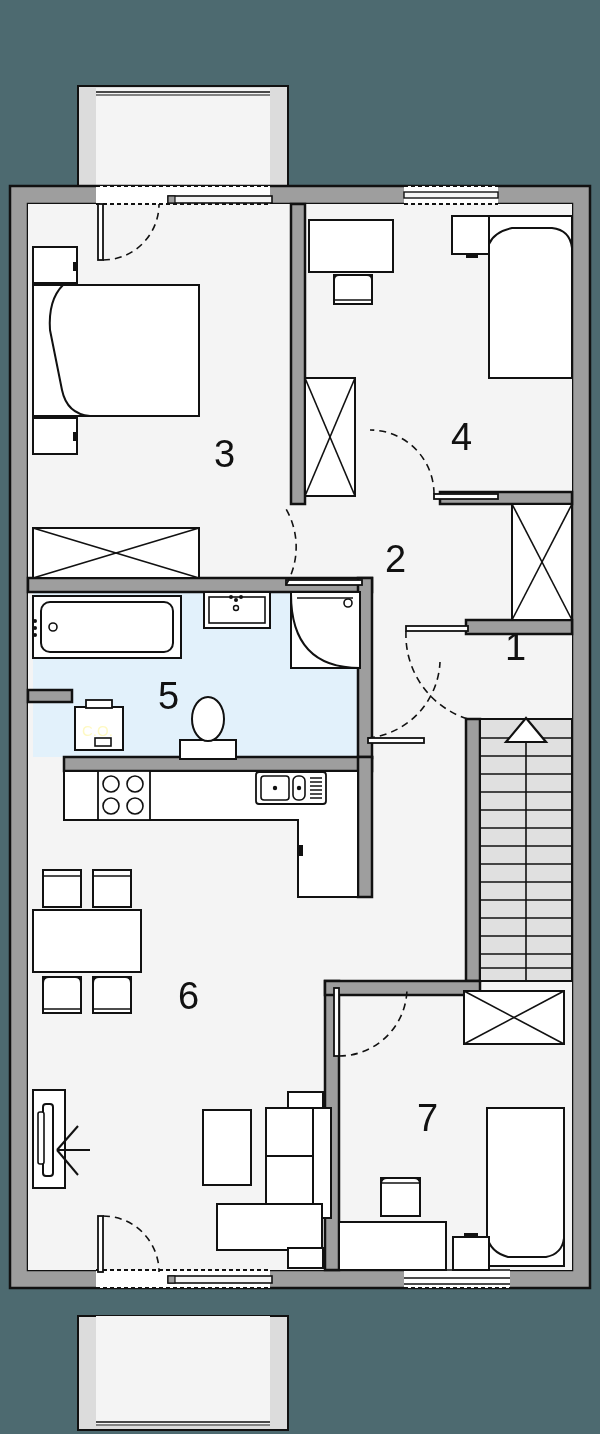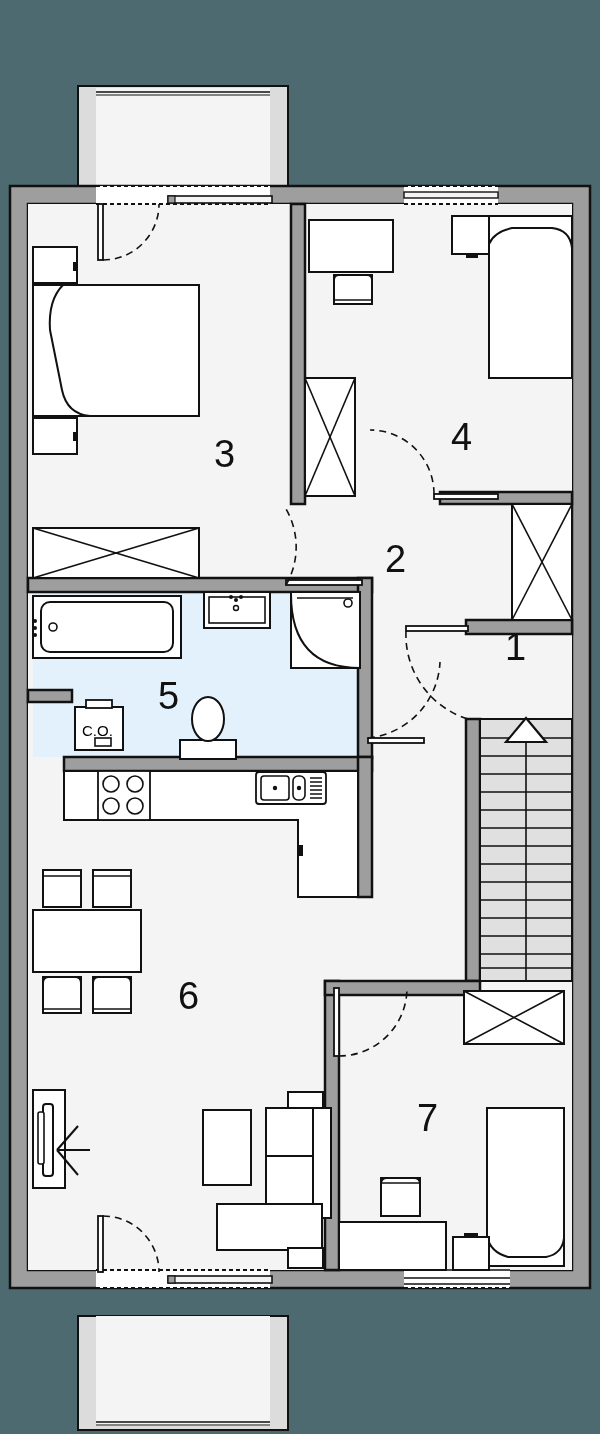--- a/index.html
+++ b/index.html
@@ -28,21 +28,21 @@
     font-size: 38px;
     font-weight: 400;
     color: #111111;
     line-height: 1;
     user-select: none;
   }
   .co-label {
     position: absolute;
     font-family: "Liberation Sans", sans-serif;
     font-size: 15px;
-    color: #000000;
+    color: #fef9c3;
     letter-spacing: 0px;
     line-height: 1;
     user-select: none;
   }
 </style>
 </head>
 <body>
 
 <div id="stage">
 

